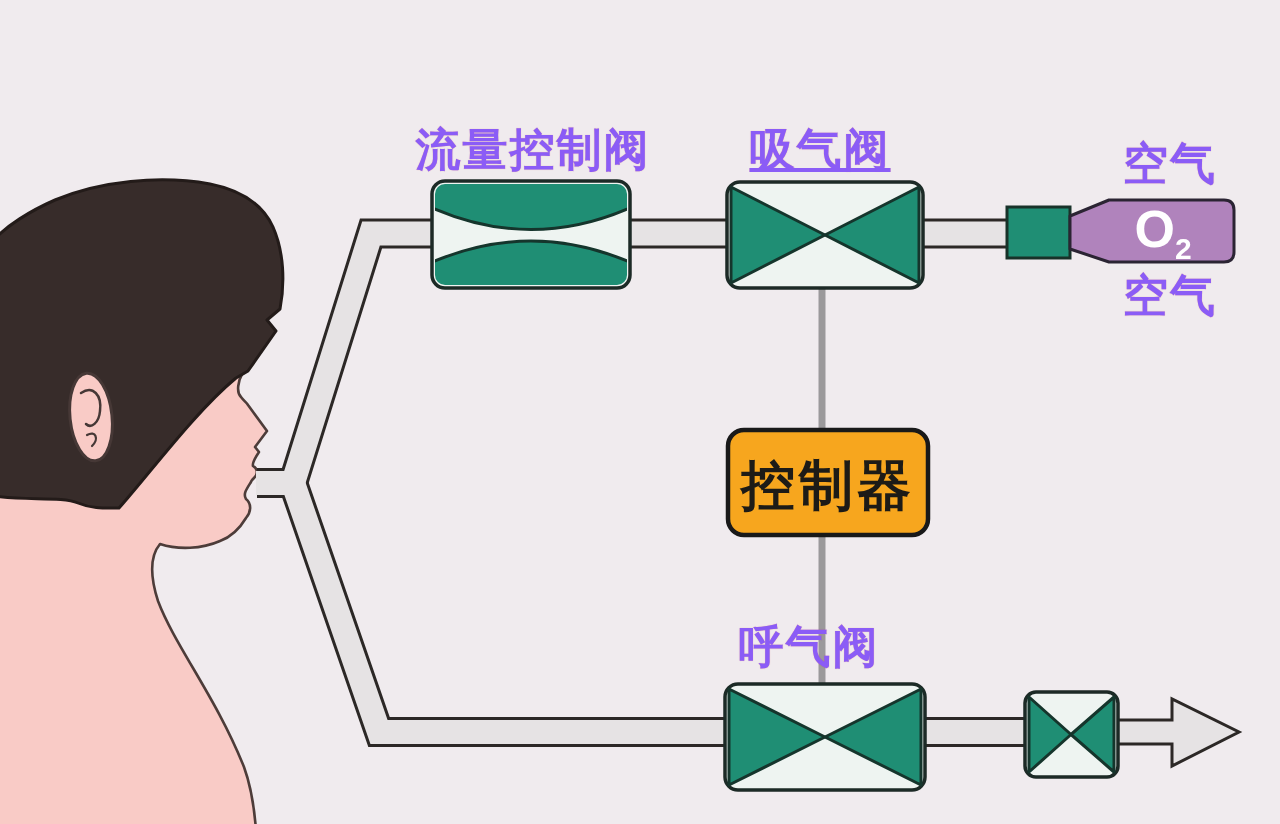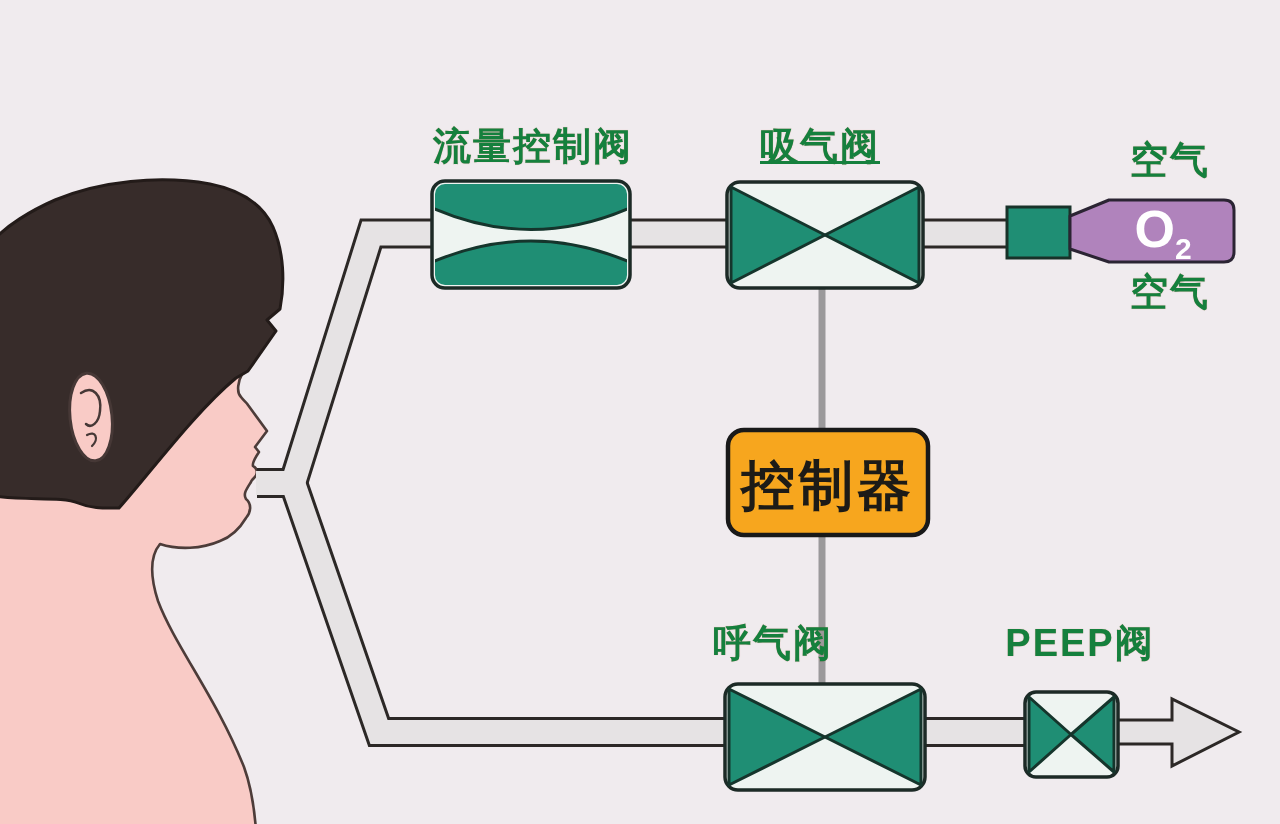--- a/index.html
+++ b/index.html
@@ -7,23 +7,23 @@
     position:relative;
     width:1280px;height:824px;
     background:#f0ebee;
     overflow:hidden;
     font-family:"Liberation Sans","DejaVu Sans",sans-serif;
   }
   svg{position:absolute;left:0;top:0;}
   .lbl{
     position:absolute;
     transform:translateX(-50%);
-    color:#15803d;
+    color:#8b5cf6;
     font-weight:800;
-    font-size:38px;
+    font-size:45px;
     letter-spacing:2px;
     white-space:nowrap;
     line-height:1;
     text-shadow:0 0 1px rgba(226,64,42,.4);
   }
   .lbl-controller{
     color:#1d1b17;
     font-size:54px;
     letter-spacing:4px;
     text-shadow:none;
@@ -149,17 +149,16 @@
   <div class="lbl" style="left:1170px;top:141px;">空气</div>
 
   <div class="lbl lbl-o2" style="left:1163px;top:203px;">
     <span>O</span><span class="sub">2</span>
   </div>
 
   <div class="lbl" style="left:1170px;top:273px;">空气</div>
 
   <div class="lbl lbl-controller" style="left:828px;top:458px;">控制器</div>
 
-  <div class="lbl" style="left:773px;top:624px;">呼气阀</div>
+  <div class="lbl" style="left:809px;top:624px;">呼气阀</div>
 
-  <div class="lbl" style="left:1080px;top:624px;">PEEP阀</div>
 
 </div>
 
 </body></html>

